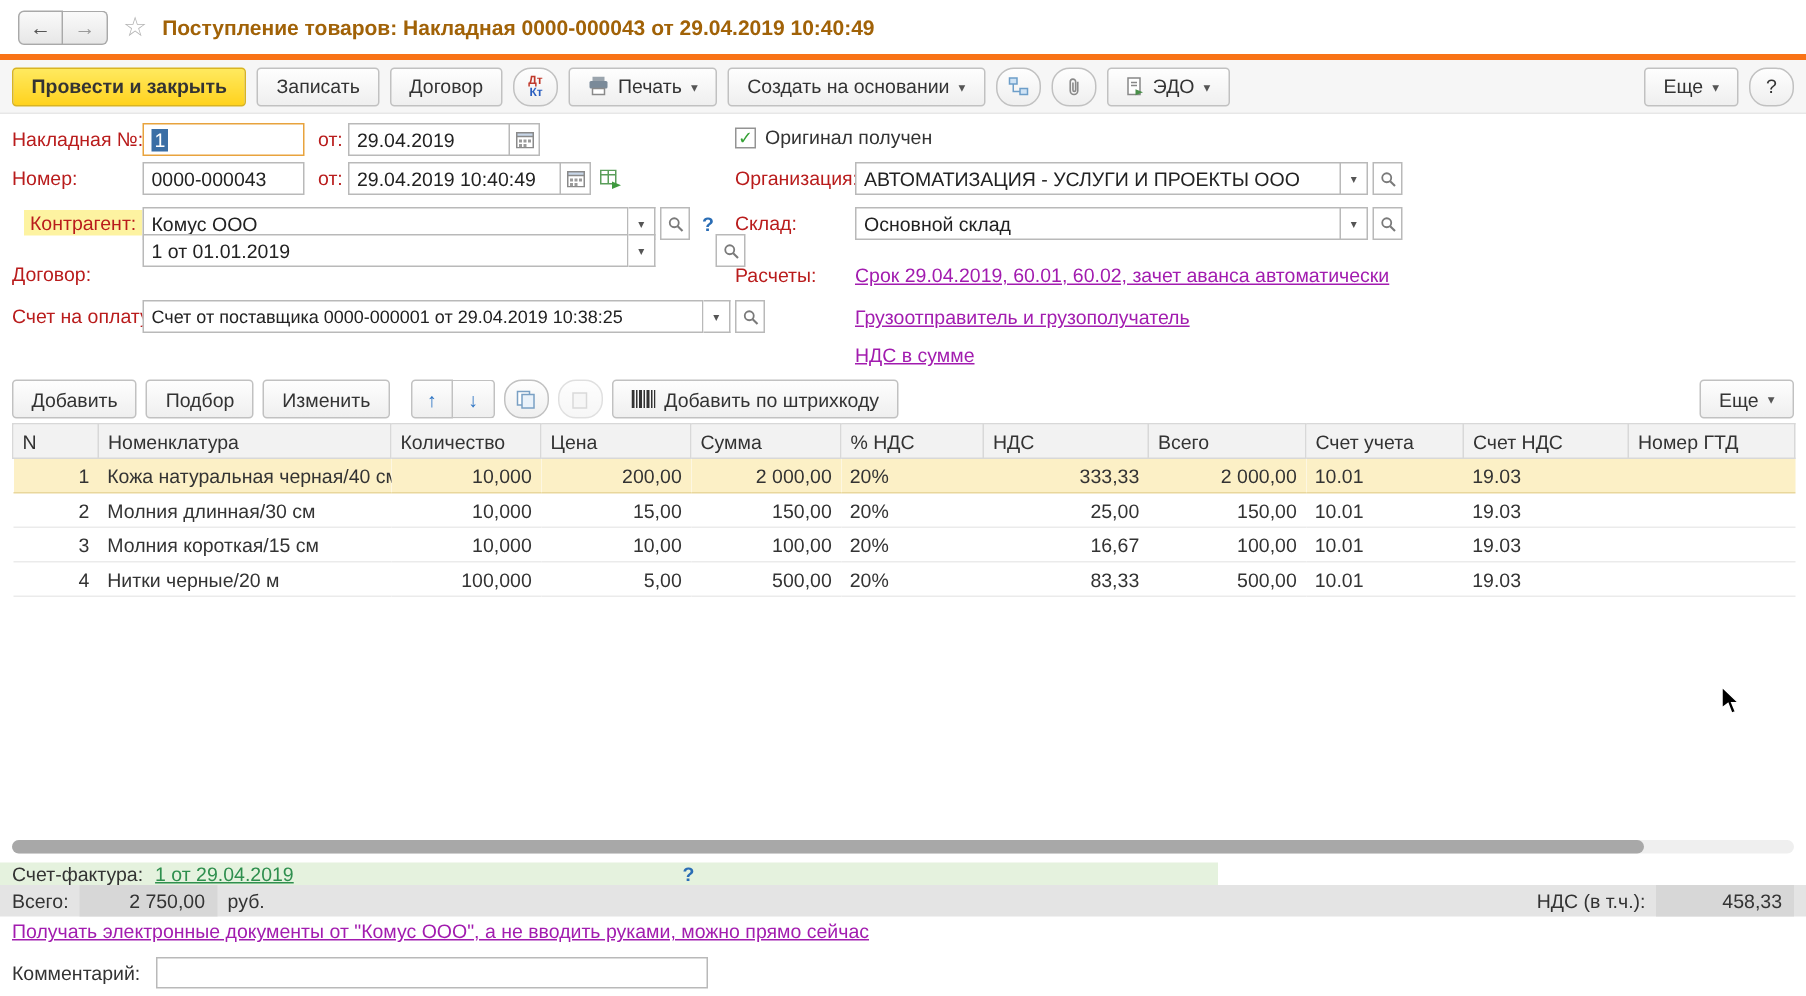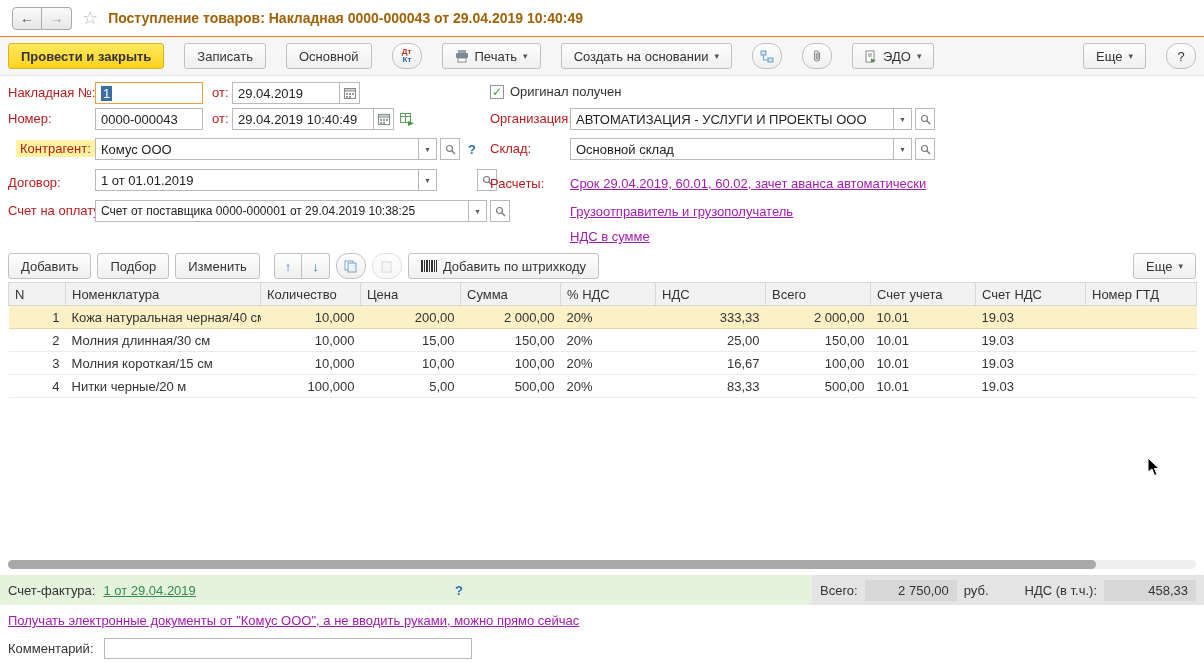--- a/index.html
+++ b/index.html
@@ -13,22 +13,22 @@
   .titlebar { display: flex; align-items: center; gap: 10px; height: 36px; padding: 0 12px; background: #fff; }
   .nav-pair { display: flex; }
   .nav-btn { width: 30px; height: 23px; border: 1px solid #a9a9a9; background: linear-gradient(#fafafa,#e7e7e7);
     color: #555; font-size: 14px; line-height: 21px; text-align: center; cursor: pointer; }
   .nav-btn.back { border-radius: 4px 0 0 4px; }
   .nav-btn.fwd  { border-radius: 0 4px 4px 0; border-left: none; color: #9a9a9a; }
   .star { color: #b5b5b5; font-size: 18px; cursor: pointer; }
   .title { font-size: 14px; font-weight: 600; color: #a16207; }
 
   
-  .cmdbar { display: flex; align-items: center; gap: 20px; height: 40px; padding: 0 8px;
-    background: #f6f6f6; border-top: 1px solid #f97316; border-bottom: 1px solid #e7e7e7; }
+  .cmdbar { display: flex; align-items: center; gap: 7px; height: 40px; padding: 0 8px;
+    background: #f6f6f6; border-top: 4px solid #f97316; border-bottom: 1px solid #e7e7e7; }
   .btn { display: inline-flex; align-items: center; gap: 6px; height: 26px; padding: 0 12px;
     background: linear-gradient(#fefefe,#efefef); border: 1px solid #c1c1c1; border-radius: 3px;
     font-size: 13px; color: #333; cursor: pointer; white-space: nowrap; }
   .btn .caret { font-size: 9px; color: #555; }
   .btn-primary { background: linear-gradient(#ffe95f,#ffd21e); border-color: #d8b423; font-weight: 700; }
   .icon-btn { padding: 0; width: 30px; justify-content: center; border-radius: 12px; }
   .spacer { flex: 1; }
   .dtkt { display: flex; flex-direction: column; font-size: 8px; line-height: 8px; font-weight: 700; }
   .dtkt .dt { color: #c0392b; align-self: flex-start; }
   .dtkt .kt { color: #2b5fc0; align-self: flex-end; }
@@ -70,21 +70,21 @@
   tbody td { border-bottom: 1px solid #ebebeb; padding: 3px 6px; height: 23px; white-space: nowrap; overflow: hidden; color: #333; }
   tr.selected td { background: #fcf0c6; border-top: 1px solid #e9d79c; border-bottom: 1px solid #e9d79c; }
   .ra { text-align: right; }
   .grid-filler { height: 158px; background: #fff; }
 
   
   .hscroll { margin: 4px 8px; height: 9px; background: #efefef; border-radius: 5px; position: relative; }
   .hscroll .thumb { position: absolute; left: 0; top: 0; height: 9px; width: 1088px; background: #a8a8a8; border-radius: 5px; cursor: pointer; }
 
   
-  .footerbar { display: flex; height: 30px; margin-top: 6px; }
+  .footerbar { display: flex; height: 30px; margin-top: 6px; flex-direction: column; }
   .invoice-strip { width: 812px; background: #e5f2de; display: flex; align-items: center; gap: 8px; padding: 0 8px; position: relative; }
   .invoice-strip .help-link { position: absolute; left: 455px; }
   .invoice-link { color: #2f8f4e; text-decoration: underline; cursor: pointer; }
   .totals-strip { flex: 1; background: #e4e4e4; display: flex; align-items: center; justify-content: space-between; padding: 0 8px; }
   .tgroup { display: flex; align-items: center; gap: 7px; }
   .total-box { background: #d7d7d7; padding: 3px 8px; min-width: 92px; text-align: right; }
   .edo-row { padding: 8px 8px 2px; }
   .comment-row { display: flex; align-items: center; gap: 10px; padding: 8px; }
   .comment-input { width: 368px; height: 21px; border: 1px solid #b9b9b9; background: #fff; font: inherit; padding: 0 4px; }
 
@@ -103,21 +103,21 @@
 </div>
 
 <div class="cmdbar">
   <button class="btn btn-primary">
     <span>Провести и закрыть</span>
   </button>
   <button class="btn">
     <span>Записать</span>
   </button>
   <button class="btn">
-    <span>Основной</span>
+    <span>Договор</span>
   </button>
   <button class="btn icon-btn">
     <span class="dtkt">
       <span class="dt">Дт</span>
         <span class="kt">Кт</span>
     </span>
   </button>
   <button class="btn">
     <svg width="14" height="13" viewBox="0 0 14 13">
       <rect x="3" y="0" width="8" height="3" fill="#9aa4ad"></rect>
@@ -275,21 +275,21 @@
     </div>
     <div class="sq-btn">
       <svg width="11" height="11" viewBox="0 0 11 11">
         <circle cx="4.5" cy="4.5" r="3" fill="none" stroke="#7a7a7a" stroke-width="1.2"></circle>
         <line x1="6.8" y1="6.8" x2="10" y2="10" stroke="#7a7a7a" stroke-width="1.4"></line>
       </svg>
     </div>
   </div>
 
   <span class="flabel" style="left:8px; top:99px;">Договор:</span>
-  <div class="fieldrow" style="left:95px; top:93px;gap:40px;">
+  <div class="fieldrow" style="left:95px; top:80px;gap:40px;">
     <div class="field" style="width:342px;">
       <div class="inp">1 от 01.01.2019</div>
       <div class="combo">
           <span>▾</span>
         </div>
     </div>
     <div class="sq-btn">
       <svg width="11" height="11" viewBox="0 0 11 11">
         <circle cx="4.5" cy="4.5" r="3" fill="none" stroke="#7a7a7a" stroke-width="1.2"></circle>
         <line x1="6.8" y1="6.8" x2="10" y2="10" stroke="#7a7a7a" stroke-width="1.4"></line>

